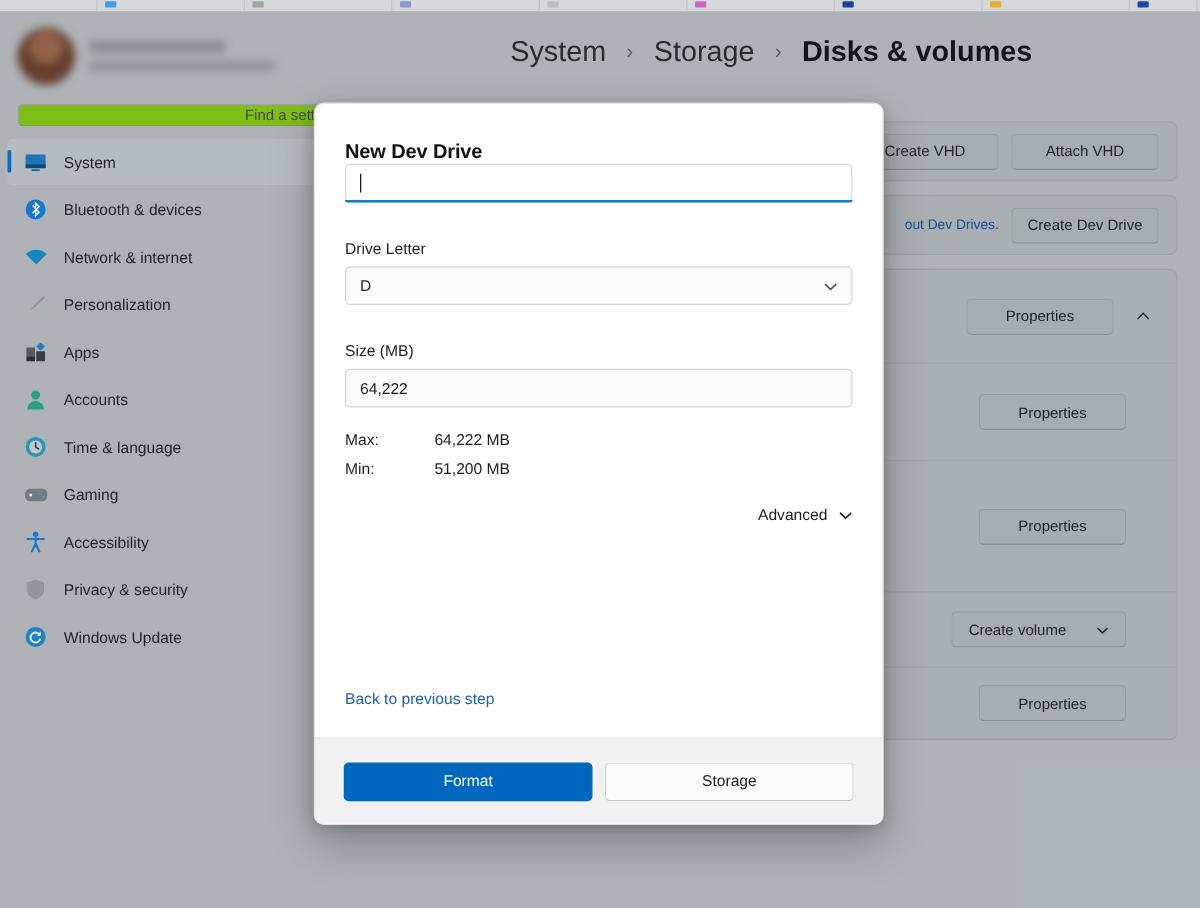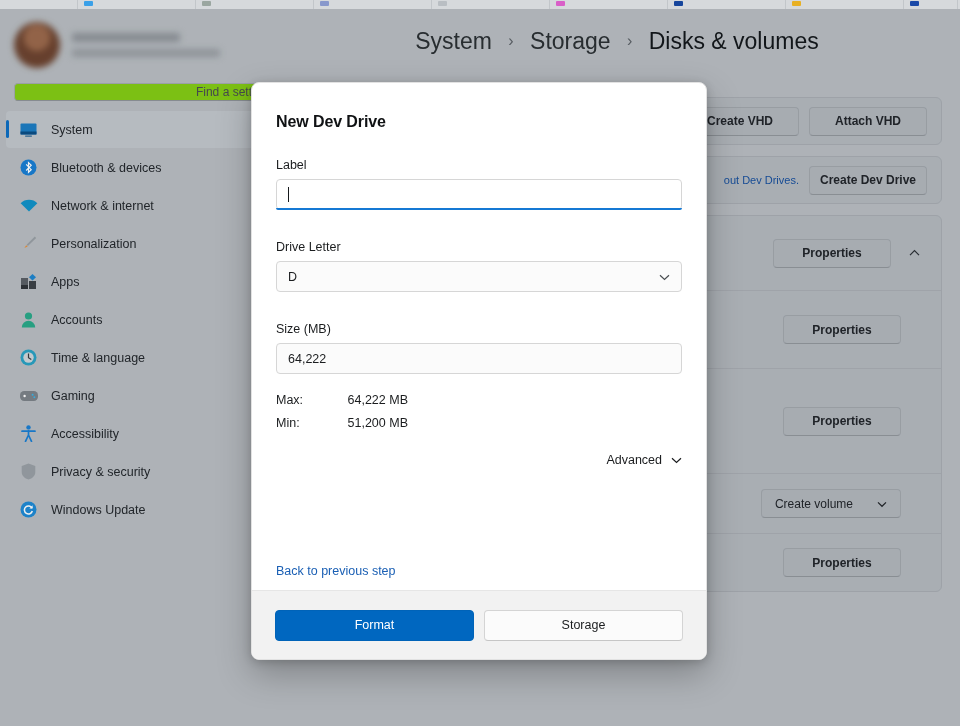--- a/index.html
+++ b/index.html
@@ -82,39 +82,39 @@
   .navitem .lbl { font-size: 12.5px; color: #24282d; }
 
   
   .content { flex: 1; position: relative; padding: 0 18px 0 0; overflow: hidden; }
   .breadcrumb {
     font-size: 23px; color: #1d2125; padding: 19px 0 0 0; text-align: center;
     white-space: nowrap;
   }
   .breadcrumb .crumb { color: #2b3034; }
   .breadcrumb .sep { color: #5d6268; font-size: 16px; margin: 0 10px; vertical-align: 3px; }
-  .breadcrumb .cur { font-weight: normal; color: #14181c; }
+  .breadcrumb .cur { font-weight: bold; color: #14181c; }
 
   .card {
     background: #b4b9bf; border: 1px solid #a8adb3; border-radius: 6px;
     margin: 10px 0 0 0;
   }
   .row {
     display: flex; align-items: center; justify-content: flex-end;
     padding: 0 14px; min-height: 46px; gap: 10px;
   }
   .row.sep { border-top: 1px solid #a9aeb4; }
   .rowfill { flex: 1; display: flex; flex-direction: column; justify-content: center; }
   .btn {
     background: #b2b7bd; border: 1px solid #a2a7ad; border-bottom-color: #92979d;
     border-radius: 4px; font-size: 12px; color: #22262b;
     height: 29px; padding: 0 13px; display: inline-flex; align-items: center;
     justify-content: center; white-space: nowrap;
   }
-  .btn.w { width: 118px; font-weight: bold; }
+  .btn.w { width: 118px; }
   .btn.dd { gap: 24px; }
   .lnk { color: #17509e; font-size: 11px; }
   .chev-btn { width: 26px; height: 26px; display: flex; align-items: center; justify-content: center; color: #2b3036; }
   .volname { font-size: 12px; color: #22262b; }
   .volsub { font-size: 11px; color: #4d5258; margin-top: 3px; }
 
   
   .scrim { position: absolute; inset: 0; background: rgba(0,0,0,0.06); }
   .dialog {
     position: absolute; left: 251px; top: 73px; width: 456px; height: 578px;
@@ -147,21 +147,21 @@
   .sel-ctl .cv { color: #4a4e52; }
   .minmax { margin-top: 19px; }
   .mm-row { display: flex; font-size: 12.5px; color: #1b1d1f; margin-bottom: 9px; }
   .mm-k { width: 50px; }
   .mm-v { width: 82px; text-align: right; }
   .adv {
     display: flex; align-items: center; justify-content: flex-end; gap: 9px;
     font-size: 12.5px; color: #1b1d1f; margin-top: 23px;
   }
   .backlink {
-    position: absolute; left: 24px; bottom: 12px; font-size: 12.5px; color: #1a5fb4;
+    position: absolute; left: 24px; bottom: 24px; font-size: 12.5px; color: #1a5fb4;
   }
   .dlg-footer {
     height: 69px; background: #f2f2f2; border-top: 1px solid #e6e6e6;
     display: flex; align-items: center; gap: 10px; padding: 0 23px;
   }
   .dbtn {
     flex: 1; height: 31px; border-radius: 4px; font-size: 12.5px;
     display: flex; align-items: center; justify-content: center;
   }
   .dbtn.primary { background: #0067c0; border: 1px solid #0063b8; color: #ffffff; }
@@ -417,21 +417,20 @@
       </div>
     </div>
   </div>
 
   <div class="scrim"></div>
 
   <div class="dialog">
     <div class="dlg-body">
       <div class="dlg-title">New Dev Drive</div>
 
-      <div class="fld-label first">Label</div>
       <div class="txt focused">
         <span class="caret"></span>
             <span></span>
       </div>
 
       <div class="fld-label">Drive Letter</div>
       <div class="sel-ctl">
         <span>D</span>
         <span class="cv">
           <svg width="11" height="7" viewBox="0 0 11 7" fill="none" stroke="currentColor" stroke-width="1.2">

